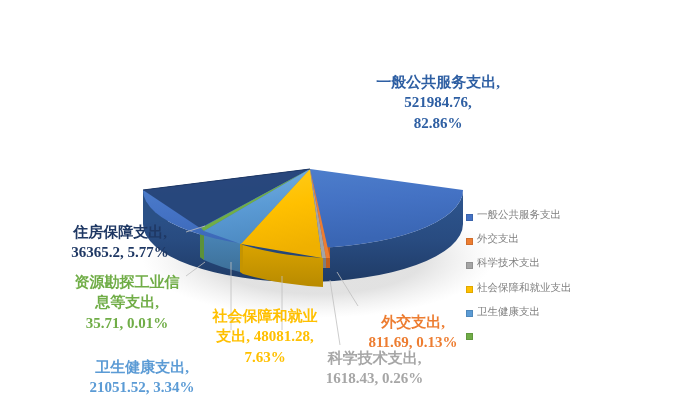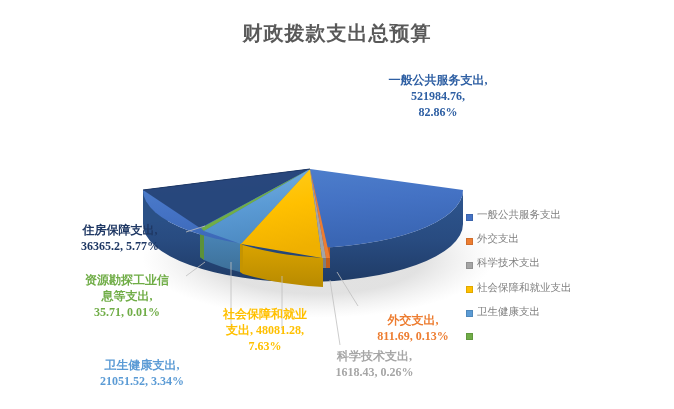--- a/index.html
+++ b/index.html
@@ -14,21 +14,21 @@
     position:absolute;left:0;top:20px;width:674px;text-align:center;
     font-family:"Liberation Serif","DejaVu Serif",serif;
     font-size:20px;font-weight:bold;color:#595959;letter-spacing:1px;
   }
 
   svg.pie{position:absolute;left:0;top:0;width:674px;height:409px;}
 
   .dlabel{
     position:absolute;
     font-family:"Liberation Serif","DejaVu Serif",serif;
-    font-size:12px;font-weight:bold;line-height:1.35;
+    font-size:15px;font-weight:bold;line-height:1.35;
     text-align:center;white-space:pre-line;
   }
 
   .legend{
     position:absolute;left:466px;top:208px;width:200px;
   }
   .legend-row{
     display:flex;align-items:center;margin-bottom:10px;
   }
   .legend-swatch{
@@ -38,21 +38,20 @@
   .legend-text{
     font-family:"Liberation Serif","DejaVu Serif",serif;
     font-size:10.5px;color:#808080;line-height:1.35;
   }
 </style>
 </head>
 <body>
 
 <div id="chart-root">
 
-  <div class="chart-title">财政拨款支出总预算</div>
 
   <svg class="pie" viewBox="0 0 674 409">
     <defs>
       <linearGradient id="gBlueTop" x1="0" y1="0" x2="0.3" y2="1">
         <stop offset="0%" stop-color="#5082CE"></stop>
         <stop offset="55%" stop-color="#4472C4"></stop>
         <stop offset="100%" stop-color="#3A66B4"></stop>
       </linearGradient>
       <linearGradient id="gBlueSide" x1="0" y1="0" x2="0" y2="1">
         <stop offset="0%" stop-color="#2E568F"></stop>

